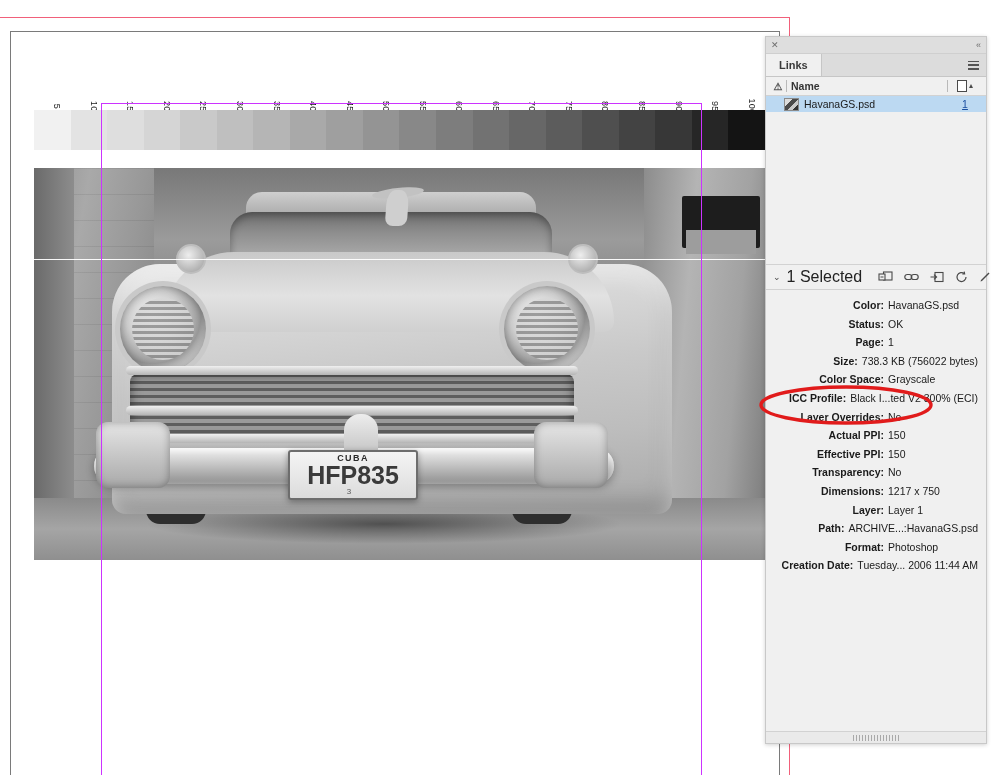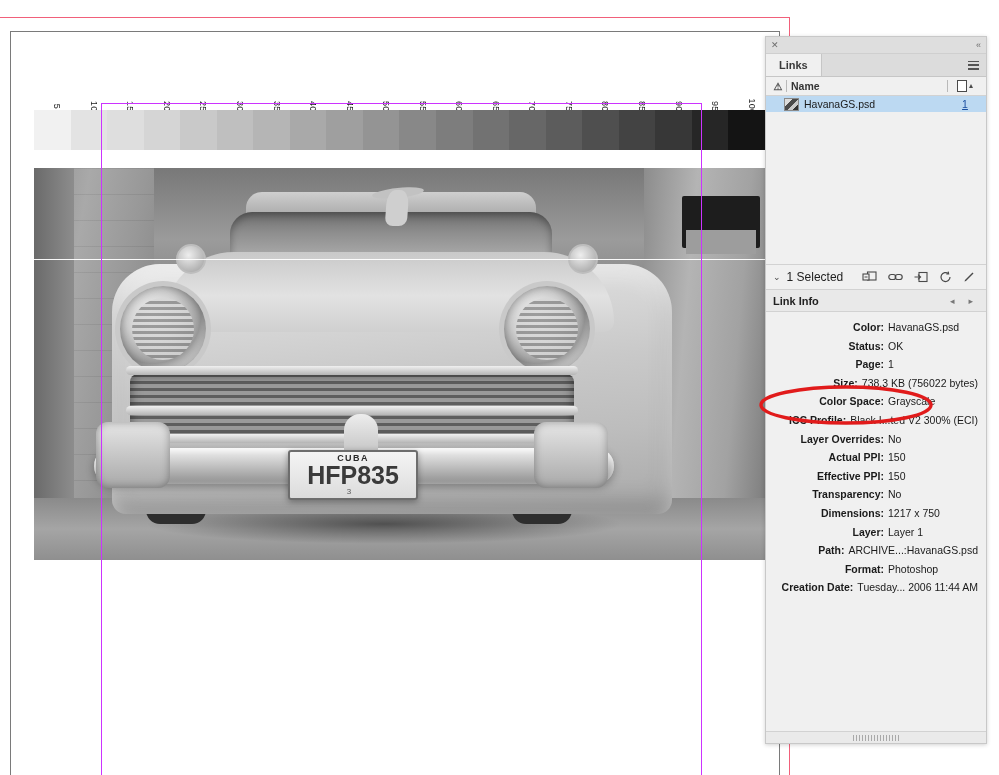--- a/index.html
+++ b/index.html
@@ -197,21 +197,21 @@
     background:linear-gradient(135deg,#dcdcdc 0 30%,#4a4a4a 30% 55%,#c9c9c9 55% 78%,#333 78% 100%);
     border:1px solid #8a8a8a;}
   .row-name{flex:1;font-size:10.5px;color:#1a1a1a;}
   .row-page{width:34px;text-align:center;font-size:10.5px;color:#1a4fa0;text-decoration:underline;}
 
   .list-body{height:152px;background:#f0f0f0;border-bottom:1px solid #d2d2d2;}
 
   .sel-bar{height:24px;background:#f0f0f0;border-bottom:1px solid #d2d2d2;
     display:flex;align-items:center;padding:0 7px;gap:6px;}
   .chev{font-size:9px;color:#4a4a4a;}
-  .sel-text{font-size:12px;color:#222;flex:0 0 auto;margin-right:10px;}
+  .sel-text{font-size:16px;color:#222;flex:0 0 auto;margin-right:10px;}
   .sel-icons{display:flex;align-items:center;gap:11px;margin-left:auto;padding-right:4px;}
   .sel-icons svg{display:block;}
 
   .linkinfo-head{height:21px;background:#e9e9e9;border-bottom:1px solid #d2d2d2;
     display:flex;align-items:center;padding:0 7px;}
   .linkinfo-title{font-size:11px;font-weight:bold;color:#222;}
   .li-arrows{margin-left:auto;display:flex;gap:14px;padding-right:6px;color:#777;font-size:9px;}
 
   .info-list{flex:1;background:#f0f0f0;padding:6px 8px 0 0;overflow:hidden;position:relative;}
   .info-row{display:flex;font-size:10.5px;line-height:18.6px;color:#1a1a1a;}
@@ -439,27 +439,20 @@
             </svg>
         </span>
         <span>
           <svg width="12" height="12" viewBox="0 0 12 12">
               <path d="M1.5 10.5 L3 10 L10.5 2.5 L9.5 1.5 L2 9 Z" fill="#4a4a4a"></path>
             </svg>
         </span>
       </span>
     </div>
 
-    <div class="linkinfo-head">
-      <span class="linkinfo-title">Link Info</span>
-      <span class="li-arrows">
-        <span>◂</span>
-        <span>▸</span>
-      </span>
-    </div>
 
     <div class="info-list" id="info-list">
         <div class="info-row">
           <div class="info-key">Color:</div>
           <div class="info-val">HavanaGS.psd</div>
         </div>
         <div class="info-row">
           <div class="info-key">Status:</div>
           <div class="info-val">OK</div>
         </div>

